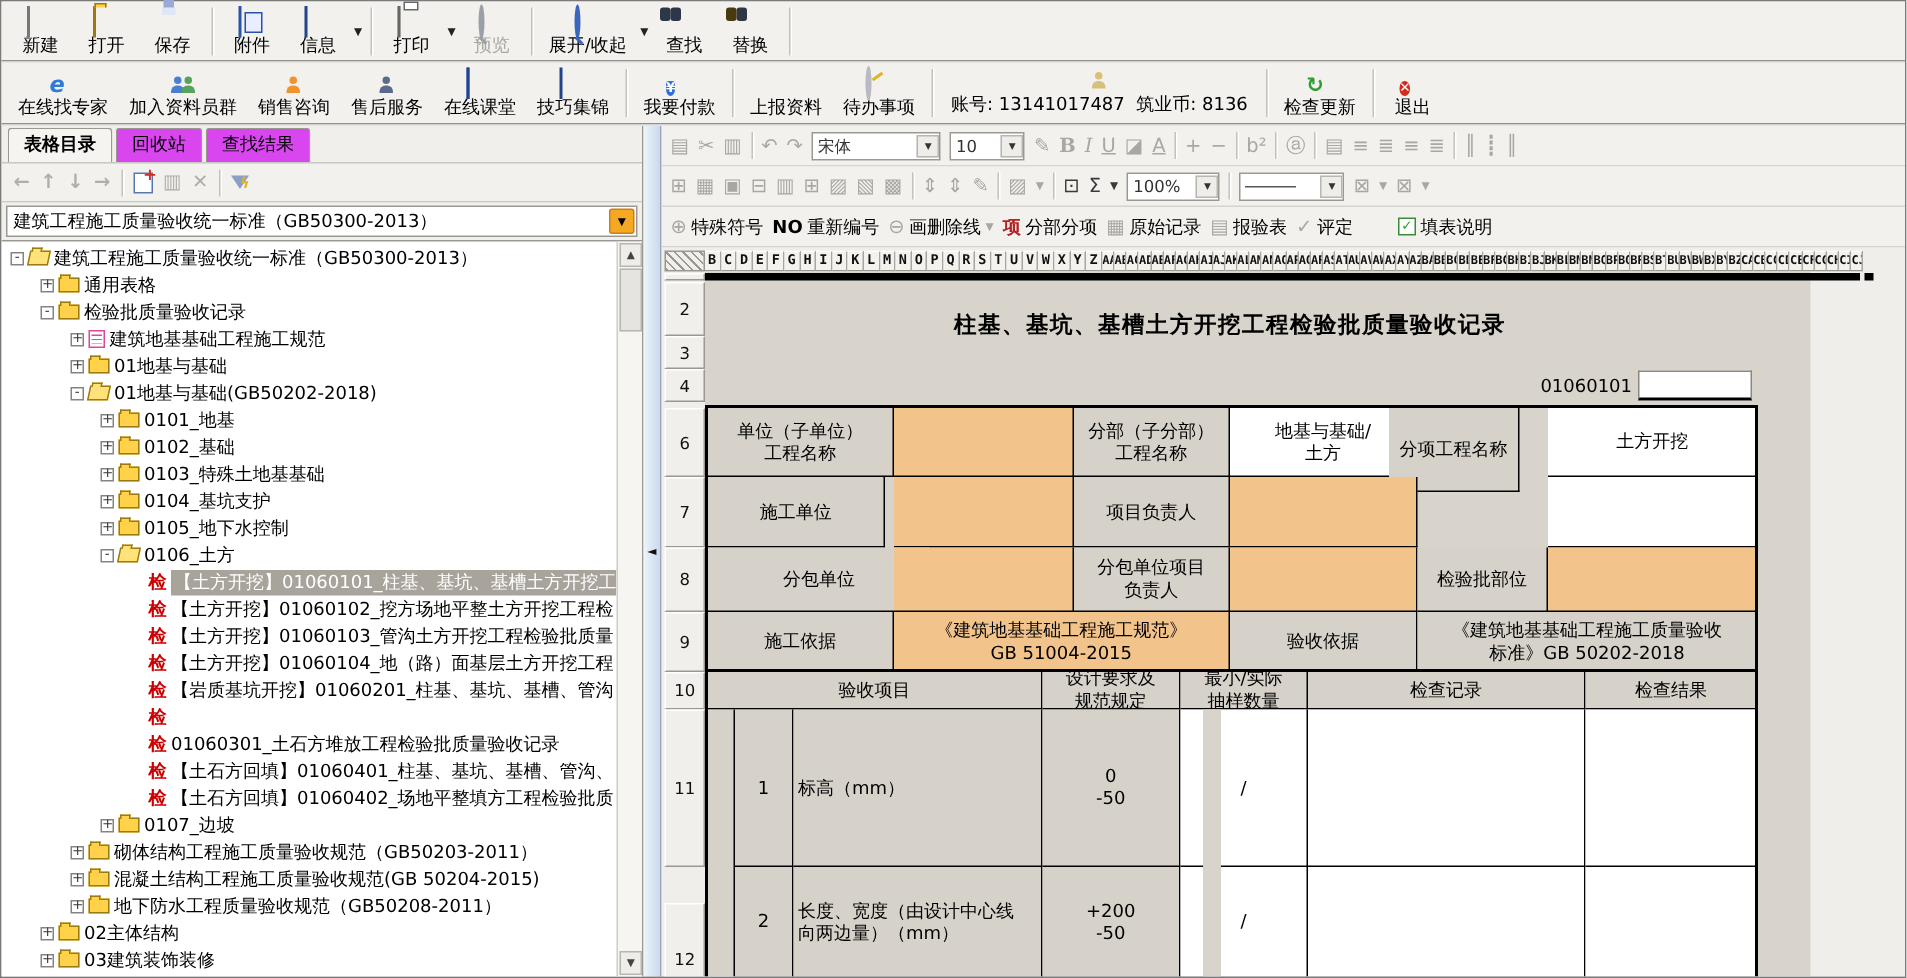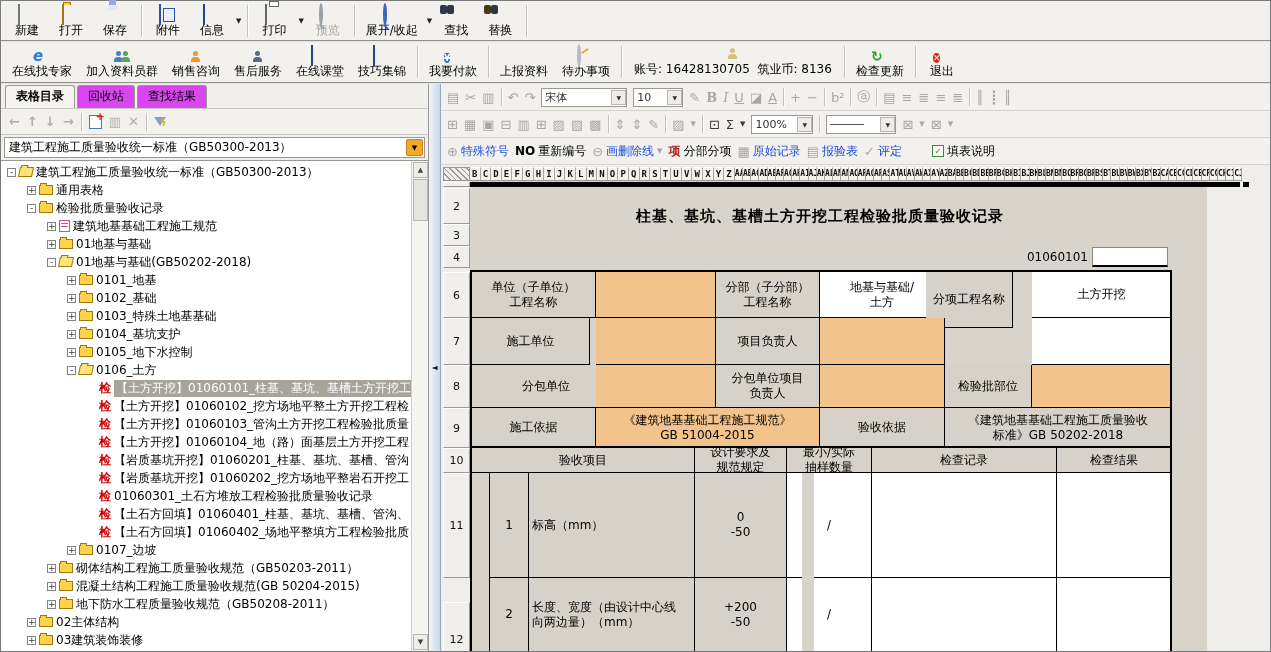--- a/index.html
+++ b/index.html
@@ -90,21 +90,21 @@
 .gi{font-size:13px;color:#a9a7a2;flex:none}
 .gi.dark{color:#3a3a3a}
 .gi.b{font-weight:bold;font-family:"DejaVu Serif",serif}
 .gi.i{font-style:italic;font-family:"DejaVu Serif",serif}
 .gi.u{text-decoration:underline}
 .combo{display:inline-flex;align-items:center;height:19px;border:1px solid #9a9890;background:#fff;font-size:11px;padding-left:3px}
 .combo .cv{flex:1;overflow:hidden;color:#333}
 .combo .ar{margin-left:3px;width:15px;height:15px;background:#efedea;border:1px solid #b8b6b1;font-size:6px;display:flex;align-items:center;justify-content:center;color:#333}
 .e3 .lb3{font-size:12px}
 .e3{display:flex;align-items:center;gap:3px}
-.e3.dis .lb3{color:#1d4ed8}
+.e3.dis .lb3{color:#000000}
 .pref{font-weight:bold;font-size:12px}
 .fill-ic{width:12px;height:12px;background:#fff;border:1px solid #3a8a3a;color:#2f9e2f;font-size:9px;line-height:11px;text-align:center;font-weight:bold}
 
 .sheet{flex:1;position:relative;background:#efeeea;overflow:hidden;font-size:12px}
 .corner{position:absolute;left:2px;top:2px;width:27px;height:14px;background:#f1efeb;border:1px solid #9a9890;background-image:repeating-linear-gradient(45deg,#9a9890 0 1px,transparent 1px 4px)}
 .chs{position:absolute;left:29px;top:2px;height:14px;width:776px;display:flex;overflow:hidden}
 .ch{flex:none;border-right:1px solid #a8a6a1;border-top:1px solid #fff;border-bottom:1px solid #9a9890;background:#f4f2ee;font-size:9px;font-weight:bold;text-align:center;overflow:hidden;color:#111;line-height:12px;font-family:"DejaVu Sans Mono",monospace}
 .paper{position:absolute;left:29px;top:16px;width:737px;bottom:0;background:#d8d4cb}
 .bbar{position:absolute;left:29px;top:17px;width:770px;height:5px;background:#000}
 .bbsq{position:absolute;left:802px;top:17px;width:6px;height:5px;background:#000}
@@ -220,21 +220,21 @@
       </div>
     <div class="tbtn">
         <span class="ic"><span class="ic-dvd"></span></span>
         <span class="lb">待办事项</span>
       </div>
     <div class="vsep"></div>
     <div class="acct">
       <span class="ic" style="height:14px">
           <span class="pers" style="left:4px;background:#d8c07a"></span>
         </span>
-      <span class="lb"><span>账号: 16428130705</span>&nbsp;&nbsp;<span>筑业币: 8136</span></span>
+      <span class="lb"><span>账号: 13141017487</span>&nbsp;&nbsp;<span>筑业币: 8136</span></span>
     </div>
     <div class="vsep"></div>
     <div class="tbtn">
         <span class="ic"><span class="ic-upd">↻</span></span>
         <span class="lb">检查更新</span>
       </div>
     <div class="vsep"></div>
     <div class="tbtn">
         <span class="ic"><span class="ic-exit">✕</span></span>
         <span class="lb">退出</span>
@@ -350,21 +350,20 @@
               <span class="tlab">【土方开挖】01060104_地（路）面基层土方开挖工程</span>
             </div>
             <div class="trow" style="padding-left: 86px;">
               <span class="expsp"></span>
               <span class="jian">检</span>
               <span class="tlab">【岩质基坑开挖】01060201_柱基、基坑、基槽、管沟</span>
             </div>
             <div class="trow" style="padding-left: 86px;">
               <span class="expsp"></span>
               <span class="jian">检</span>
-              <span class="tlab">【岩质基坑开挖】01060202_挖方场地平整岩石开挖工</span>
             </div>
             <div class="trow" style="padding-left: 86px;">
               <span class="expsp"></span>
               <span class="jian">检</span>
               <span class="tlab">01060301_土石方堆放工程检验批质量验收记录</span>
             </div>
             <div class="trow" style="padding-left: 86px;">
               <span class="expsp"></span>
               <span class="jian">检</span>
               <span class="tlab">【土石方回填】01060401_柱基、基坑、基槽、管沟、</span>

